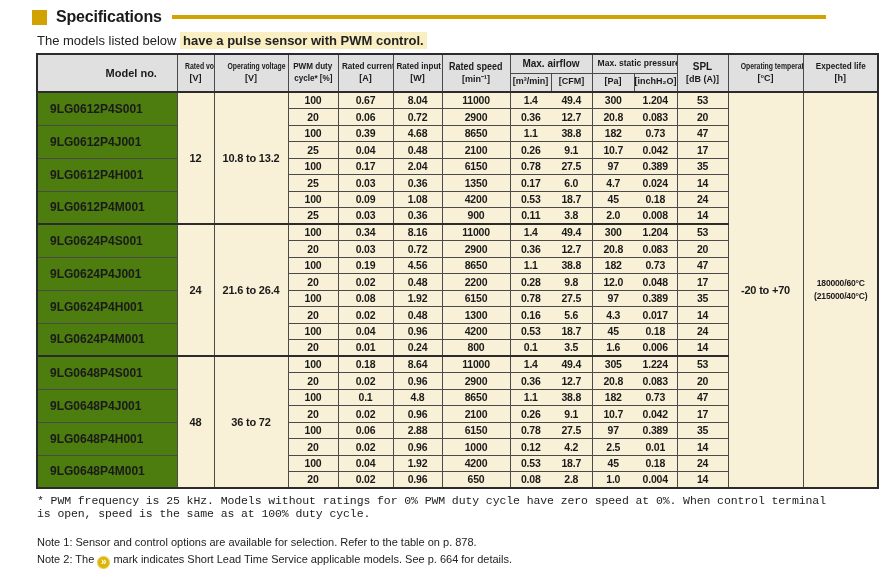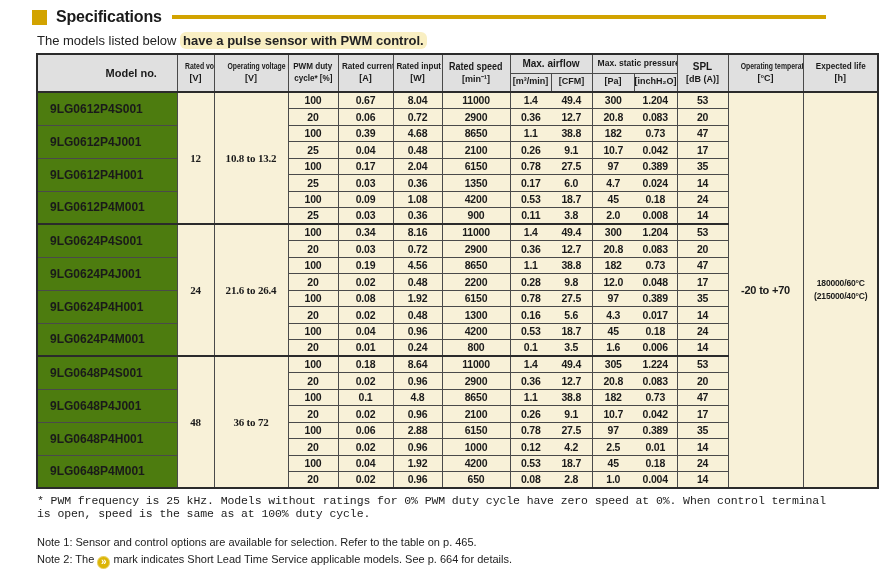--- a/index.html
+++ b/index.html
@@ -8,36 +8,36 @@
   .page { position:relative; width:826px; height:581px; background:#fff; }
 
   
   .sec-head { display:flex; align-items:center; padding:8px 0 0 32px; }
   .sq { width:15px; height:15px; background:#d2a300; margin-right:9px; flex:0 0 auto; }
   .sec-title { font-size:16px; font-weight:bold; letter-spacing:-0.2px; }
   .rule { flex:1 1 auto; height:4px; background:#d2a300; margin-left:10px; }
 
   
   .intro { margin:7px 0 5px 37px; font-size:13px; color:#222; }
-  .intro .hl { font-weight:bold; background:#f9efc3; padding:1px 3px;border-radius:6px; }
+  .intro .hl { font-weight:bold; background:#f9efc3; padding:1px 3px; }
 
   
   table.spec { border-collapse:collapse; table-layout:fixed; width:841px; margin-left:36px; border:2px solid #2b2b2b; }
   th, td { border:1px solid #4a4a4a; overflow:hidden; }
 
   thead th { background:#e0e0e0; font-size:9px; font-weight:bold; line-height:1.3; text-align:center; vertical-align:middle; padding:1px 0; height:19px; }
   th.hb { border-bottom:2px solid #2b2b2b; }
   .lbl-md { font-size:11px;padding-left:48px; }
   .lbl-bg { font-size:10px; }
   .cond  { display:inline-block; transform:scaleX(0.76); transform-origin:50% 50%; white-space:nowrap; }
   .cond2 { display:inline-block; transform:scaleX(0.9);  transform-origin:50% 50%; white-space:nowrap; }
 
   tbody td { background:#f8f1d8; text-align:center; vertical-align:middle; font-weight:bold; font-size:10.5px; letter-spacing:-0.2px; height:16.5px; line-height:1; padding:0; }
   td.model-cell { background:#4d7c0f; text-align:left; padding-left:12px; font-size:12px; letter-spacing:0; position:relative; }
-  td.voltage-cell { background:#f8f1d8; font-size:11px;font-family:Liberation Serif, serif; }
+  td.voltage-cell { background:#f8f1d8; font-size:11px; }
   td.span-cell { background:#f8f1d8; font-size:11px; }
   td.life-cell div { font-size:9.5px; transform:scaleX(0.9); white-space:nowrap; line-height:1.35; }
   tr.group-start td { border-top:2px solid #2b2b2b; }
   td.sub-l { border-right-style:hidden; }
   td.sub-r { border-left-style:hidden; }
 
   
   .footnote { margin:5px 0 0 37px; font-size:11.5px; color:#222; letter-spacing:-0.1px;font-family:Liberation Mono, monospace; }
   .notes { margin:14px 0 0 37px; font-size:11px; color:#222; line-height:1.55; }
   .inline-mark { display:inline-block; width:13px; height:13px; border-radius:50%; background:#dcb505; color:#fff; font-weight:bold;
@@ -382,17 +382,17 @@
           <td class="sub-l">1.0</td>
           <td class="sub-r">0.004</td>
           <td>14</td>
         </tr>
       </tbody>
   </table>
 
   <div class="footnote">* PWM frequency is 25 kHz. Models without ratings for 0% PWM duty cycle have zero speed at 0%. When control terminal is open, speed is the same as at 100% duty cycle.</div>
 
   <div class="notes">
-    <div>Note 1: Sensor and control options are available for selection. Refer to the table on p. 465.</div>
+    <div>Note 1: Sensor and control options are available for selection. Refer to the table on p. 878.</div>
     <div><span>Note 2: The </span><span class="inline-mark">»</span><span> mark indicates Short Lead Time Service applicable models. See p. 664 for details.</span></div>
   </div>
 
 </div>
 
 </body></html>

